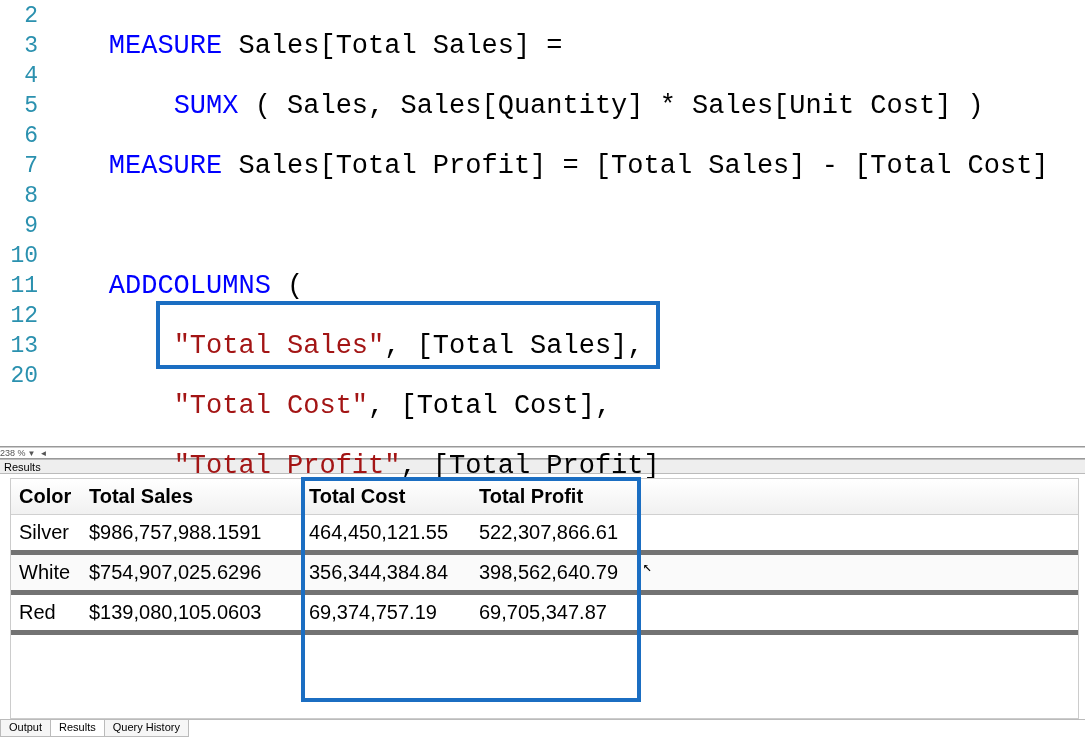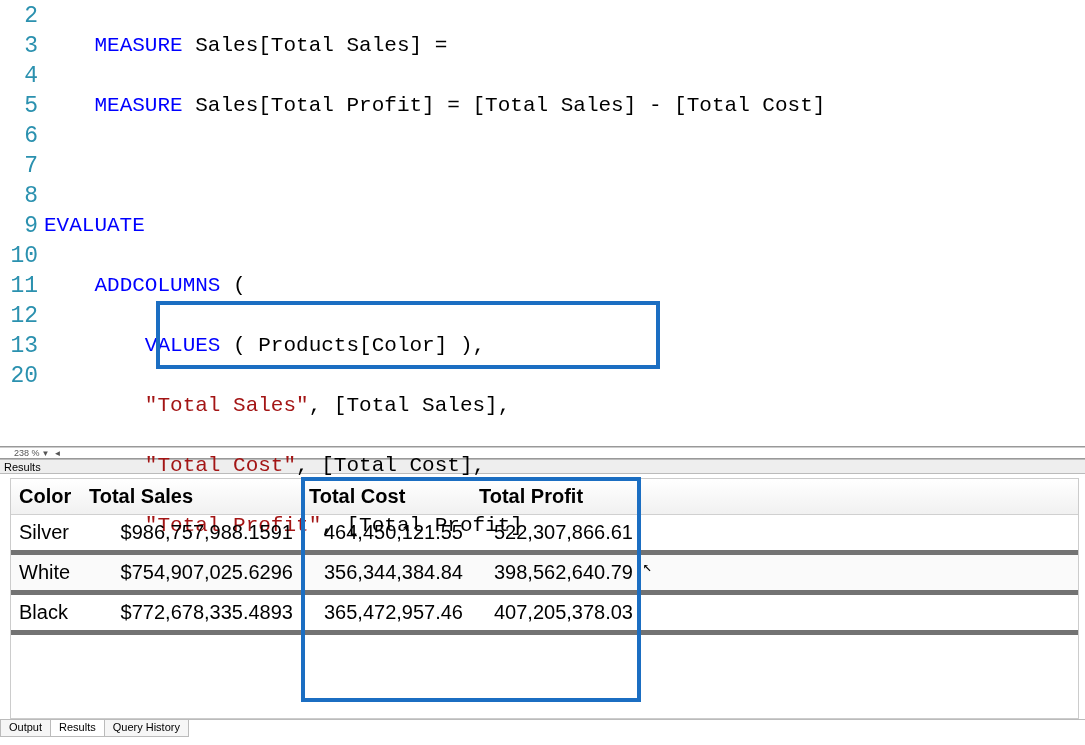--- a/index.html
+++ b/index.html
@@ -1,33 +1,33 @@
 <!DOCTYPE html>
 <html><head>
 <meta charset="utf-8">
 <style>
   * { box-sizing: border-box; }
   html, body { margin:0; padding:0; width:1085px; height:745px; background:#fff; font-family:Consolas,"Courier New",monospace; overflow:hidden; }
   .editor { display:flex; height:447px; border-bottom:1px solid #999; }
   .gutter { width:44px; text-align:right; color:#2b91af; font-size:23px; line-height:30px; padding-top:1px; user-select:none; }
   .gutter div { padding-right:6px; }
-  .code { position:relative; flex:1; font-size:21px; line-height:30px; padding-top:1px; white-space:pre; color:#000; }
+  .code { position:relative; flex:1; font-size:27px; line-height:30px; padding-top:1px; white-space:pre; color:#000; }
   .kw { color:#0000ff; }
   .str { color:#a31515; }
   .paren-hl { background:#ffd24a; color:#000; }
   .code-box { position:absolute; border:4px solid #1b6ec2; pointer-events:none; }
-  .zoombar { height:12px; font-family:"Segoe UI",Tahoma,sans-serif; font-size:9px; color:#555; border-top:1px solid #ccc; border-bottom:1px solid #999; padding-left:14px; display:flex; align-items:center; gap:2px; }
+  .zoombar { height:12px; font-family:"Segoe UI",Tahoma,sans-serif; font-size:9px; color:#555; border-top:1px solid #ccc; border-bottom:1px solid #999; padding-left:0; display:flex; align-items:center; gap:2px; }
   .zoombar .chev { font-size:8px; }
   .results-hdr { font-family:"Segoe UI",Tahoma,sans-serif; font-size:11px; background:#eee; border-top:1px solid #bbb; border-bottom:1px solid #bbb; padding:1px 4px; height:15px; }
   .grid-wrap { position:relative; margin:4px 6px 0 10px; border:1px solid #ccc; height:241px; }
   table.grid { border-collapse:collapse; width:100%; font-family:"Segoe UI",Tahoma,sans-serif; font-size:20px; }
   table.grid th { text-align:left; font-weight:700; background:linear-gradient(#fff,#f1f1f1); border-bottom:1px solid #d0d0d0; padding:6px 8px; }
   table.grid td { padding:6px 8px; border-bottom:5px solid #737373; white-space:nowrap; }
   table.grid tr:nth-child(even) td { background:#fafafa; }
-  .num { text-align:right; font-variant-numeric:tabular-nums; }
+  .num { font-variant-numeric:tabular-nums; }
   .grid-box { position:absolute; border:4px solid #1b6ec2; pointer-events:none; }
   .cursor-arrow { position:absolute; font-size:15px; color:#000; pointer-events:none; }
   .tabs { display:flex; font-family:"Segoe UI",Tahoma,sans-serif; font-size:11px; border-top:1px solid #bbb; height:18px;text-align:right; }
   .tab { padding:1px 8px; border:1px solid #bbb; border-top:none; background:#f6f6f6; margin-right:-1px; cursor:pointer; }
   .tab.active { background:#fff; }
 </style>
 </head>
 <body>
 
 <div class="editor">
@@ -41,25 +41,24 @@
     <div>8</div>
     <div>9</div>
     <div>10</div>
     <div>11</div>
     <div>12</div>
     <div>13</div>
     <div>20</div>
   </div>
   <div class="code">
 <div><span>    </span><span class="kw">MEASURE</span><span> Sales[Total Sales] =</span></div>
+<div><span>        </span><span class="kw">SUMX</span><span> ( Sales, Sales[Quantity] * Sales[Unit Cost] )</span></div>
 <div><span>    </span><span class="kw">MEASURE</span><span> Sales[Total Profit] = [Total Sales] - [Total Cost]</span></div>
 <div><span></span>&nbsp;</div>
-<div><span class="kw">EVALUATE</span></div>
 <div><span>    </span><span class="kw">ADDCOLUMNS</span><span> (</span></div>
-<div><span>        </span><span class="kw">VALUES</span><span> ( Products[Color] ),</span></div>
 <div><span>        </span><span class="str">"Total Sales"</span><span>, [Total Sales],</span></div>
 <div><span>        </span><span class="str">"Total Cost"</span><span>, [Total Cost],</span></div>
 <div><span>        </span><span class="str">"Total Profit"</span><span>, [Total Profit]</span></div>
 
     <div class="code-box" style="left:112px; top:301px; width:504px; height:68px;"></div>
   </div>
 </div>
 
 <div class="zoombar">
   <span>238 %</span>
@@ -96,24 +95,24 @@
       <td></td>
     </tr>
     <tr>
       <td>White</td>
       <td class="num">$754,907,025.6296</td>
       <td class="num">356,344,384.84</td>
       <td class="num">398,562,640.79</td>
       <td></td>
     </tr>
     <tr>
-      <td>Black</td>
-      <td class="num">$772,678,335.4893</td>
-      <td class="num">365,472,957.46</td>
-      <td class="num">407,205,378.03</td>
+      <td>Red</td>
+      <td class="num">$139,080,105.0603</td>
+      <td class="num">69,374,757.19</td>
+      <td class="num">69,705,347.87</td>
       <td></td>
     </tr>
   </tbody>
 </table>
   <div class="grid-box" style="left:290px; top:-2px; width:340px; height:225px;"></div>
   <span class="cursor-arrow" style="left:632px; top:78px;">↖</span>
 </div>
 
 <div class="tabs">
   <div class="tab">Output</div>

